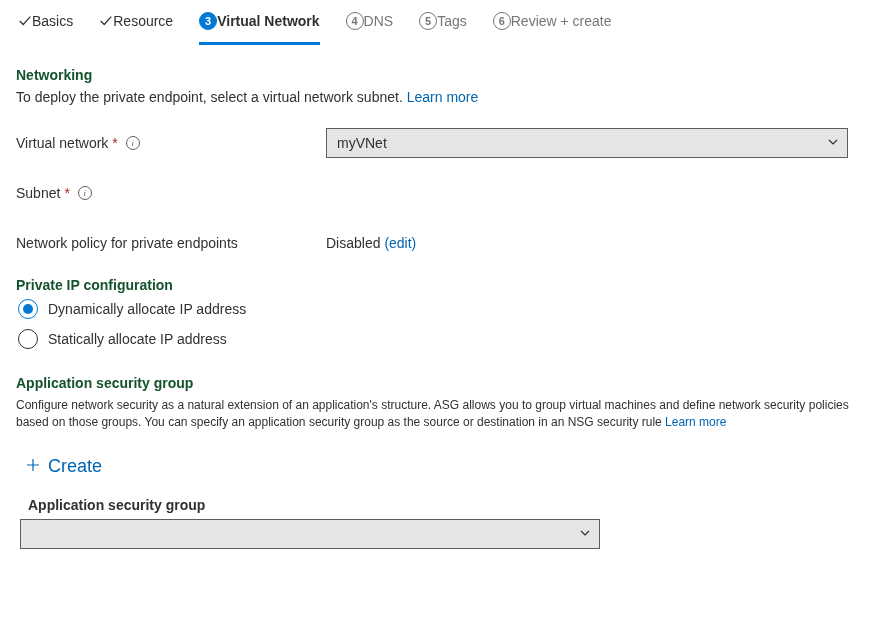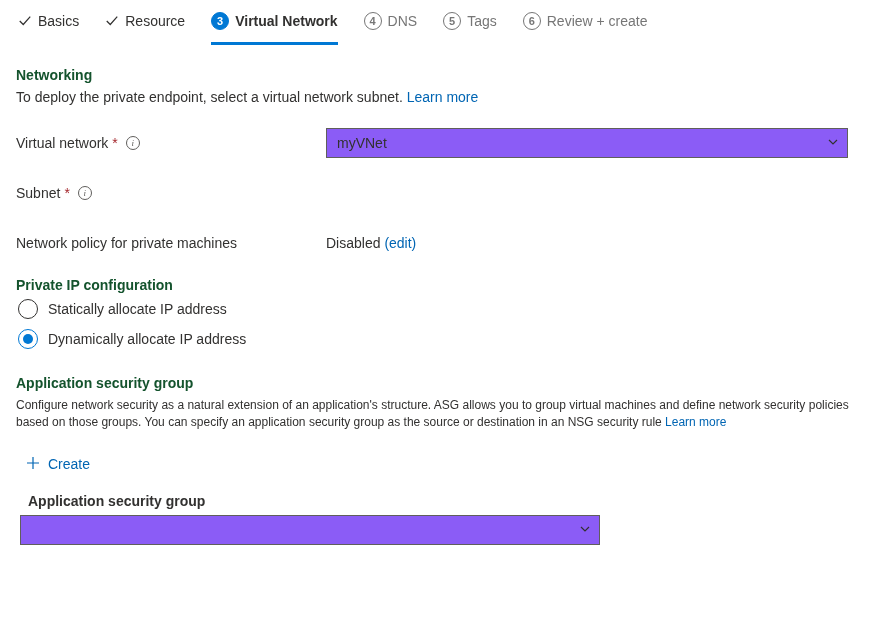--- a/index.html
+++ b/index.html
@@ -18,21 +18,20 @@
   .tabs {
     display: flex;
     gap: 26px;
     border-bottom: 0;
     margin-bottom: 22px;
     padding-left: 2px;
   }
   .tab {
     display: flex;
     align-items: center;
-    gap: 6px;
     font-size: 14px;
     padding: 4px 0 12px 0;
     color: #605e5c;
     border-bottom: 3px solid transparent;
   }
   .tab.done { color: #323130; }
   .tab.active {
     color: #323130;
     font-weight: 600;
     border-bottom: 3px solid #0078d4;
@@ -86,21 +85,21 @@
   .form-value { flex: 0 0 522px; }
   .select {
     width: 100%;
     height: 30px;
     border: 1px solid #605e5c;
     padding: 0 30px 0 10px;
     font-size: 14px;
     position: relative;
     display: flex;
     align-items: center;
-    background: #8b5cf6;
+    background: #e5e5e5;
     cursor: pointer;
   }
   .select .chevron {
     position: absolute;
     right: 8px;
     top: 50%;
     transform: translateY(-50%);
   }
   .chevron svg { width: 12px; height: 12px; }
   .static-value { font-size: 14px; color: #323130; text-align: right; }
@@ -121,21 +120,21 @@
   .radio-outer.selected { border: 1px solid #0078d4; }
   .radio-outer.unselected { border: 1px solid #323130; }
   .radio-inner { width: 10px; height: 10px; border-radius: 50%; background: #0078d4; }
 
   .asg-desc { font-size: 12px; color: #323130; margin: 4px 0 18px 0; max-width: 840px; line-height: 1.45; }
 
   .create-btn {
     display: inline-flex;
     align-items: center;
     gap: 8px;
-    font-size: 14px;
+    font-size: 18px;
     color: #0065b3;
     padding: 6px 4px;
     cursor: pointer;
     margin-left: 6px;
   }
   .plus-icon svg { width: 14px; height: 14px; }
 
   .asg-subheading {
     font-size: 14px;
     font-weight: 600;
@@ -212,38 +211,38 @@
 
   <div class="form-row">
     <div class="form-label">
       <span>Subnet</span>
       <span class="required">*</span>
       <span class="info-icon">i</span>
     </div>
   </div>
 
   <div class="form-row">
-    <div class="form-label">Network policy for private machines</div>
+    <div class="form-label">Network policy for private endpoints</div>
     <div class="static-value">
       <span>Disabled </span><a class="link">(edit)</a>
     </div>
   </div>
 
   
   <h3 class="section-title" style="">Private IP configuration</h3>
   <div class="radio-group">
-    <div class="radio-row">
-      <span class="radio-outer unselected"></span>
-      <span>Statically allocate IP address</span>
-    </div>
     <div class="radio-row">
       <span class="radio-outer selected">
           <span class="radio-inner"></span>
         </span>
       <span>Dynamically allocate IP address</span>
+    </div>
+    <div class="radio-row">
+      <span class="radio-outer unselected"></span>
+      <span>Statically allocate IP address</span>
     </div>
   </div>
 
   
   <h3 class="section-title">Application security group</h3>
   <p class="asg-desc">
     <span>Configure network security as a natural extension of an application's structure. ASG allows you to group virtual machines and define network security policies based on those groups. You can specify an application security group as the source or destination in an NSG security rule  </span>
     <a class="link">Learn more</a>
   </p>
 

